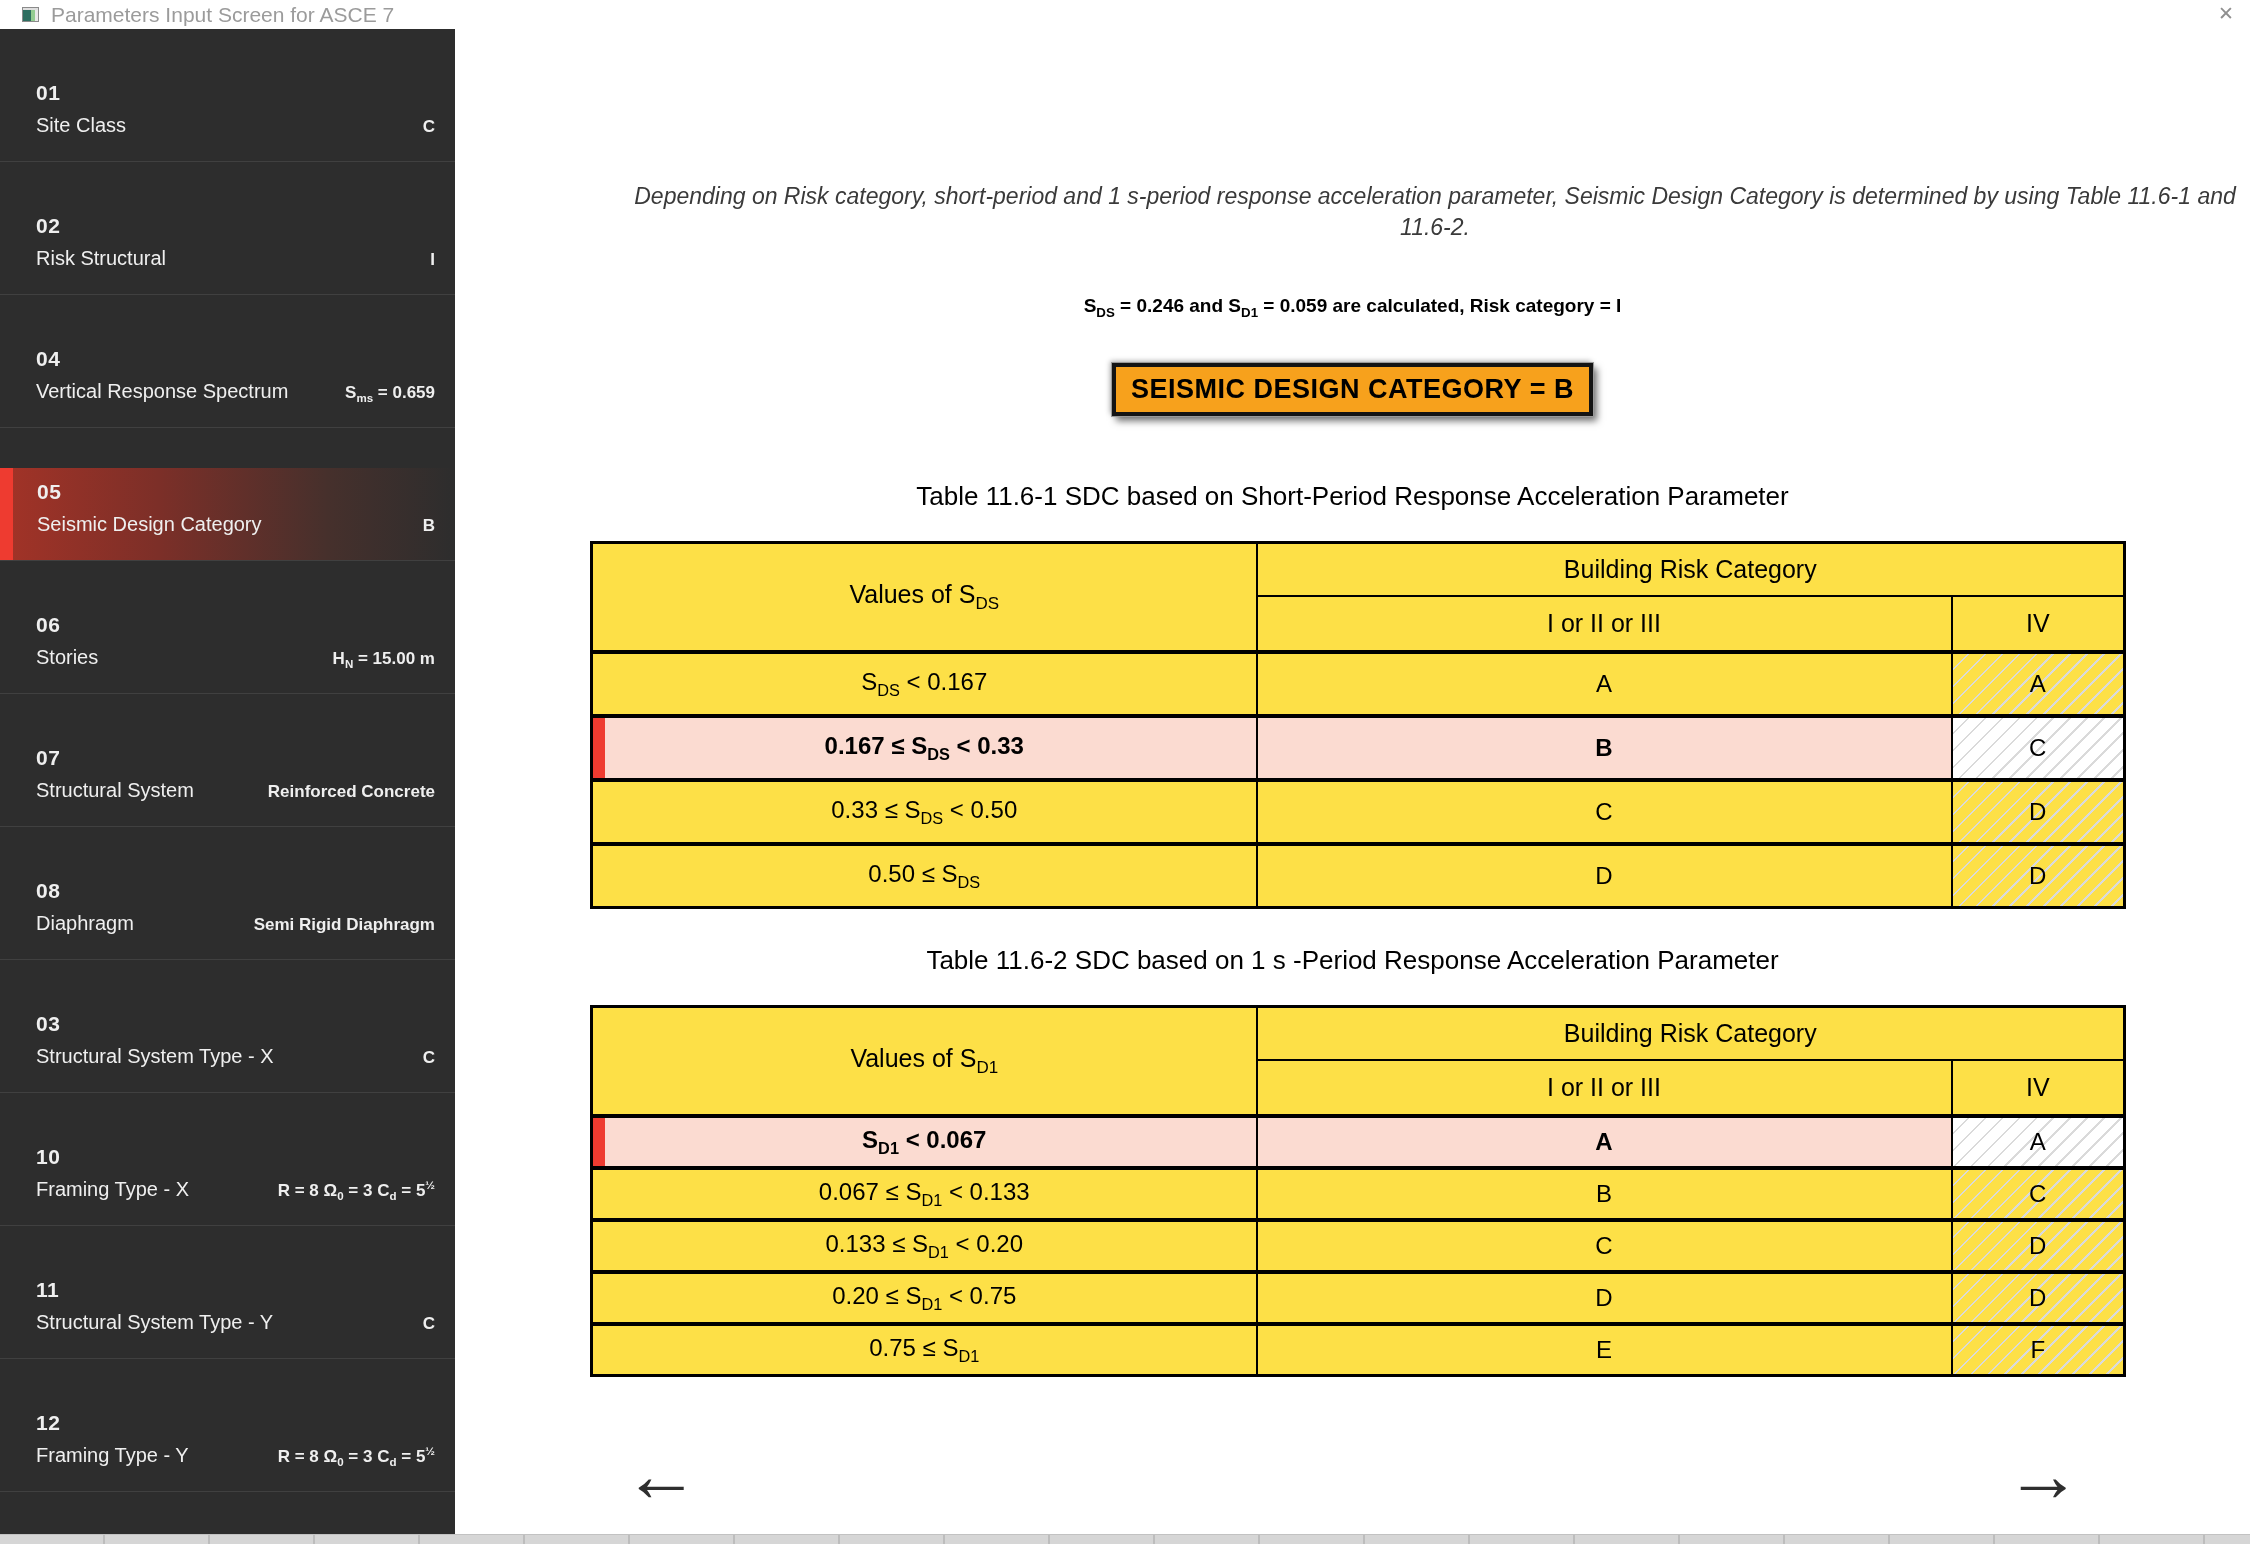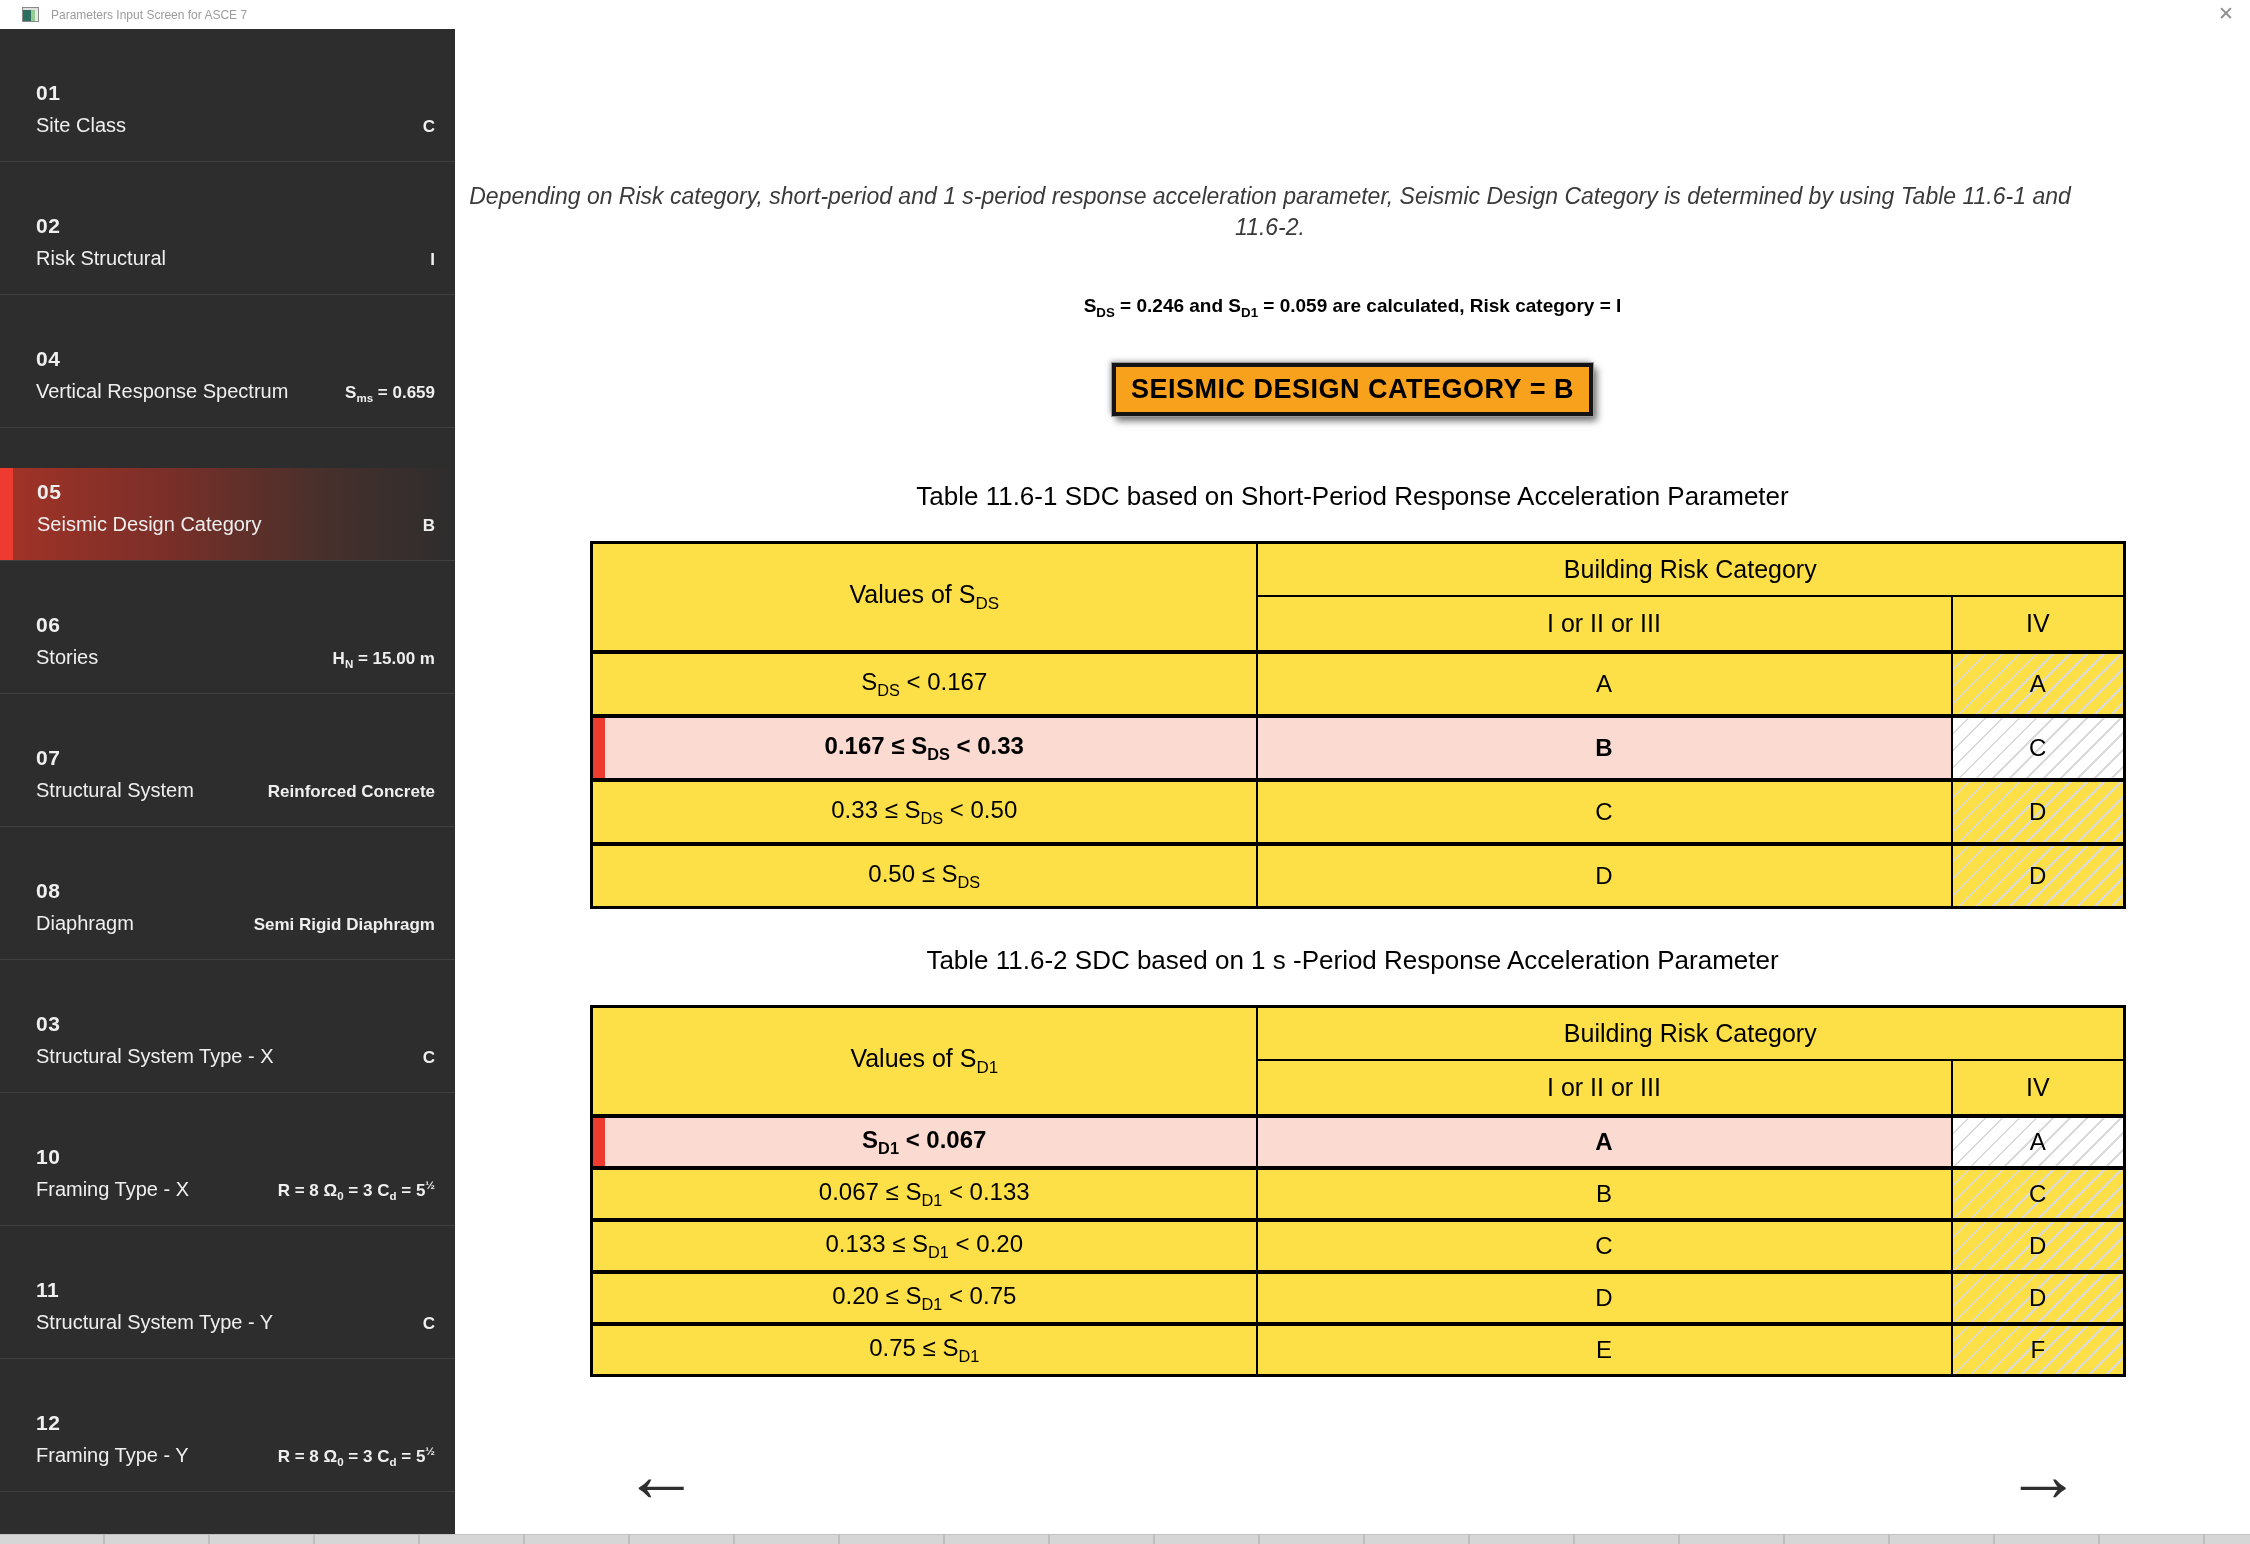--- a/index.html
+++ b/index.html
@@ -17,21 +17,21 @@
     background: #ffffff;
     display: flex; align-items: center;
   }
   .app-icon {
     width: 17px; height: 15px; margin-left: 22px;
     border: 1px solid #8a8a8a;
     background: linear-gradient(90deg, #2d6e60 0 55%, #93cc90 55% 78%, #e9e9e9 78% 100%);
     box-shadow: inset 0 2px 0 #dfdfdf;
   }
   .titlebar-text {
-    margin-left: 12px; font-size: 12px; color: #9b9b9b;
+    margin-left: 12px; font-size: 21px; color: #9b9b9b;
   }
   .close-btn {
     position: absolute; right: 16px; top: 4px;
     font-size: 19px; color: #8f8f8f; cursor: default; line-height: 1;
   }
 
   
   .sidebar {
     position: absolute; left: 0; top: 29px; width: 455px; height: 1505px;
     background: #2d2d2d; overflow: hidden;
@@ -64,21 +64,21 @@
   .side-item.selected { padding-left: 37px; }
   .side-item.empty { height: 93px; }
 
   
   .main {
     position: absolute; left: 455px; top: 29px; width: 1795px; height: 1505px;
     background: #ffffff;
   }
   .intro {
     position: absolute; top: 152px; left: 0; width: 100%;
-    display: flex; justify-content: flex-start;
+    display: flex; justify-content: flex-end;
   }
   .intro-inner {
     width: 1630px; text-align: center;
     font-style: italic; font-size: 23px; line-height: 1.33; color: #3a3a3a;
   }
   .calc-line {
     position: absolute; top: 266px; left: 0; width: 100%;
     text-align: center; font-size: 19px; font-weight: bold; color: #000;
   }
   .calc-line sub { font-size: 70%; }

